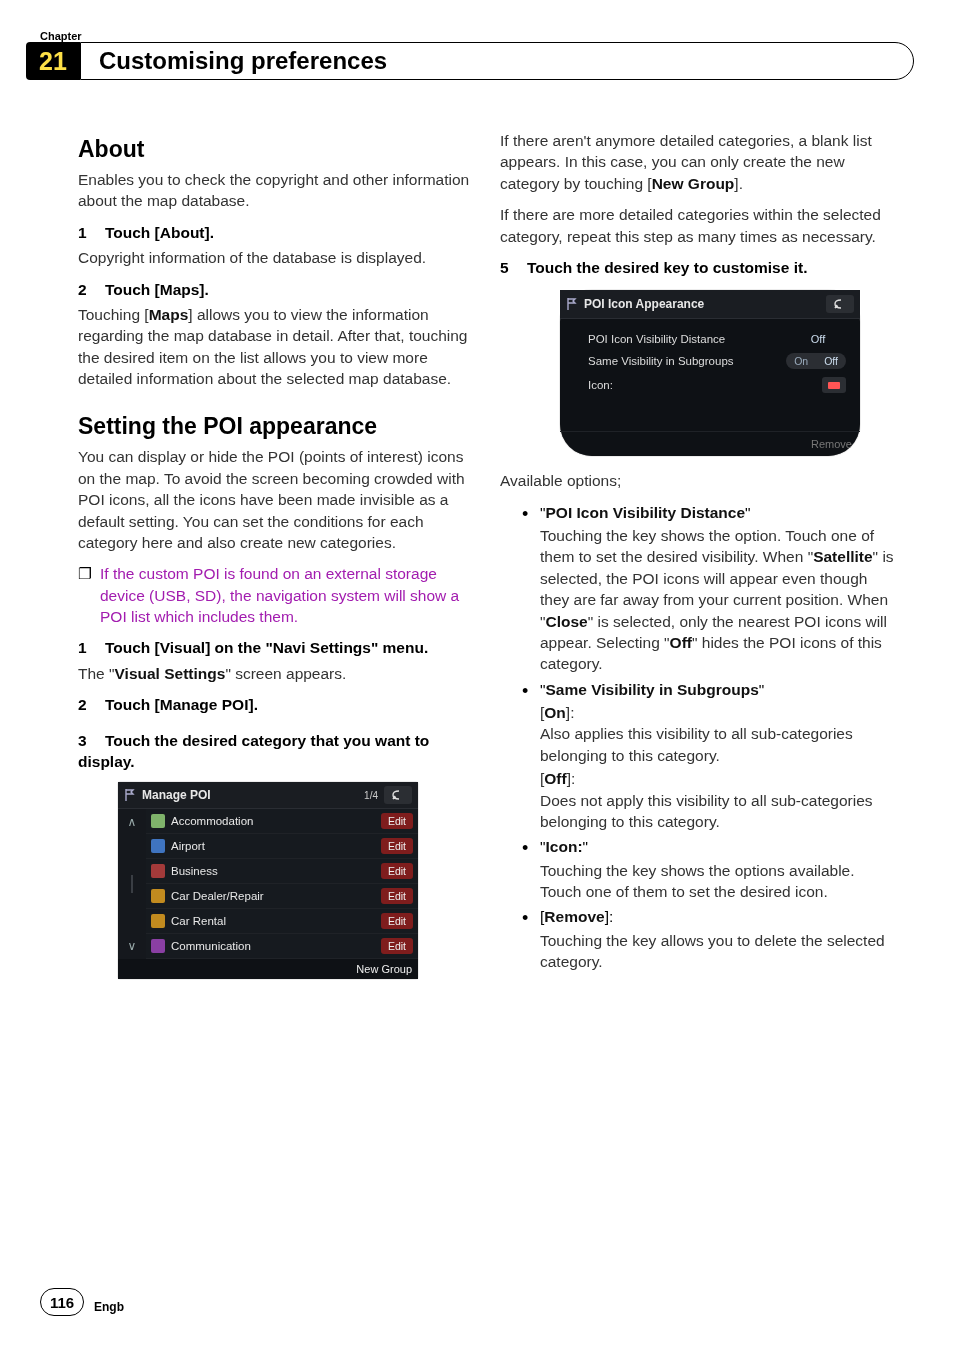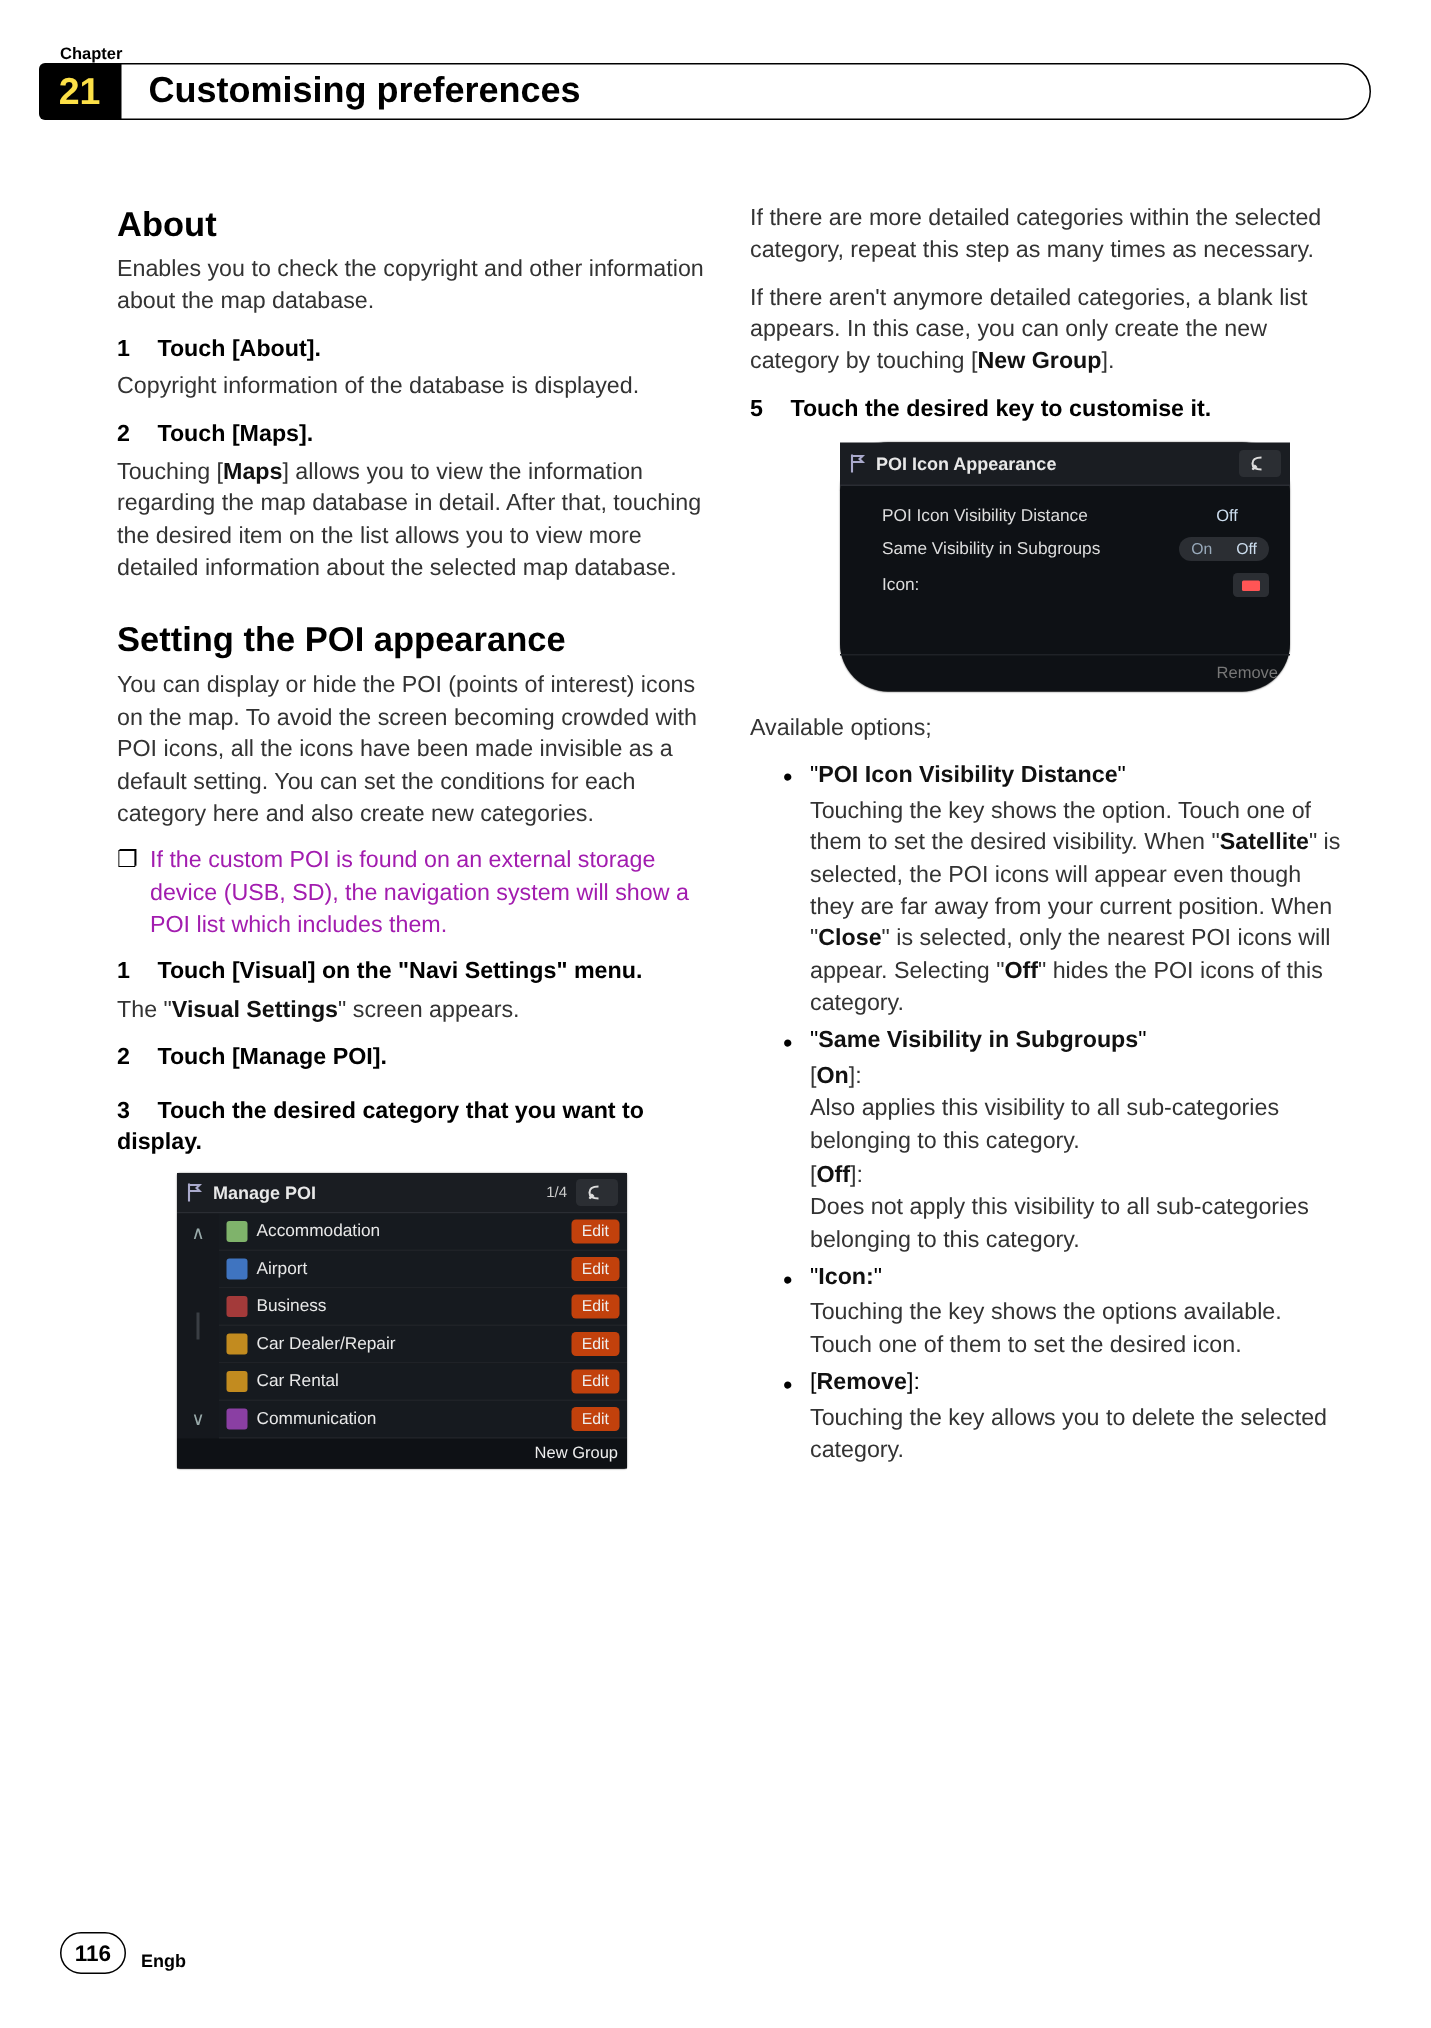--- a/index.html
+++ b/index.html
@@ -51,21 +51,20 @@
   }
 
   
   .cols {
     position: absolute;
     top: 130px;
     left: 78px;
     right: 60px;
     display: flex;
     gap: 28px;
-    align-items: flex-end;
   }
   .col { width: 50%; }
 
   h2.section { font-size: 23px; font-weight: bold; margin-bottom: 6px; margin-top: 6px; }
   .body-text { font-size: 15.5px; line-height: 1.38; color: #333; margin-bottom: 10px; }
   .step { font-size: 15.5px; line-height: 1.38; margin-bottom: 4px; }
   .step .num { font-weight: bold; margin-right: 14px; }
   .step .strong-part { font-weight: bold; }
   .note-row { display: flex; font-size: 15.5px; line-height: 1.38; margin: 2px 0 10px; }
   .note-row .gutter { width: 22px; flex: 0 0 22px; text-align: left; }
@@ -109,21 +108,21 @@
     background: #161a1f;
   }
   .mp-row-icon {
     width: 14px; height: 14px; margin-right: 6px;
     border-radius: 2px;
     display: inline-block;
   }
   .mp-row-label { flex: 1; font-size: 11.5px; }
   .mp-edit-btn {
     font-size: 10.5px;
-    background: #c2410c;
+    background: #7f1d1d;
     padding: 2px 7px;
     border-radius: 3px;
     color: #eee;
   }
   .mp-footer {
     display: flex; justify-content: flex-end;
     padding: 4px 6px;
     background: #0e1115;
   }
   .mp-newgroup { font-size: 11px; color: #eee; }
@@ -283,24 +282,24 @@
       </div>
       <div class="mp-footer">
         <span class="mp-newgroup">New Group</span>
       </div>
     </div>
 
   </div>
 
   <div class="col">
 
-    <p class="body-text">If there are more detailed categories within the selected category, repeat this step as many times as necessary.</p>
     <p class="body-text">
       <span>If there aren't anymore detailed categories, a blank list appears. In this case, you can only create the new category by touching [</span><b class="strong">New Group</b><span>].</span>
     </p>
+    <p class="body-text">If there are more detailed categories within the selected category, repeat this step as many times as necessary.</p>
 
 
     <p class="step" style="margin-bottom:12px;">
       <span class="num">5</span>
       <span class="strong-part">Touch the desired key to customise it.</span>
     </p>
 
     <div class="embed poiapp">
       <div class="pa-titlebar">
         <span class="mp-flag">

